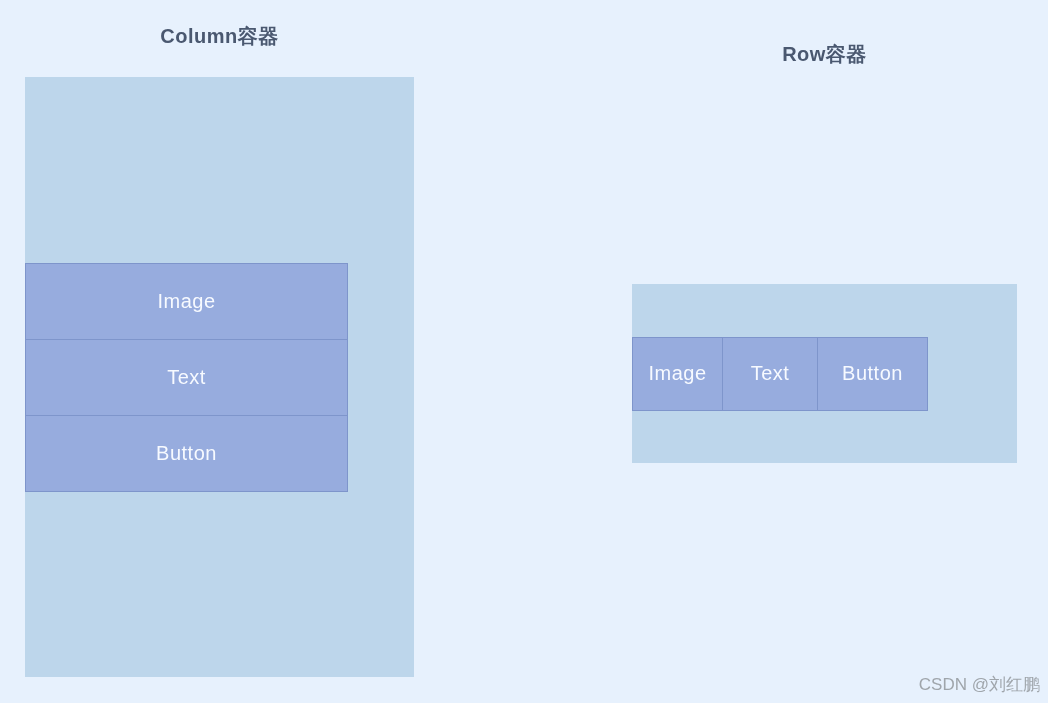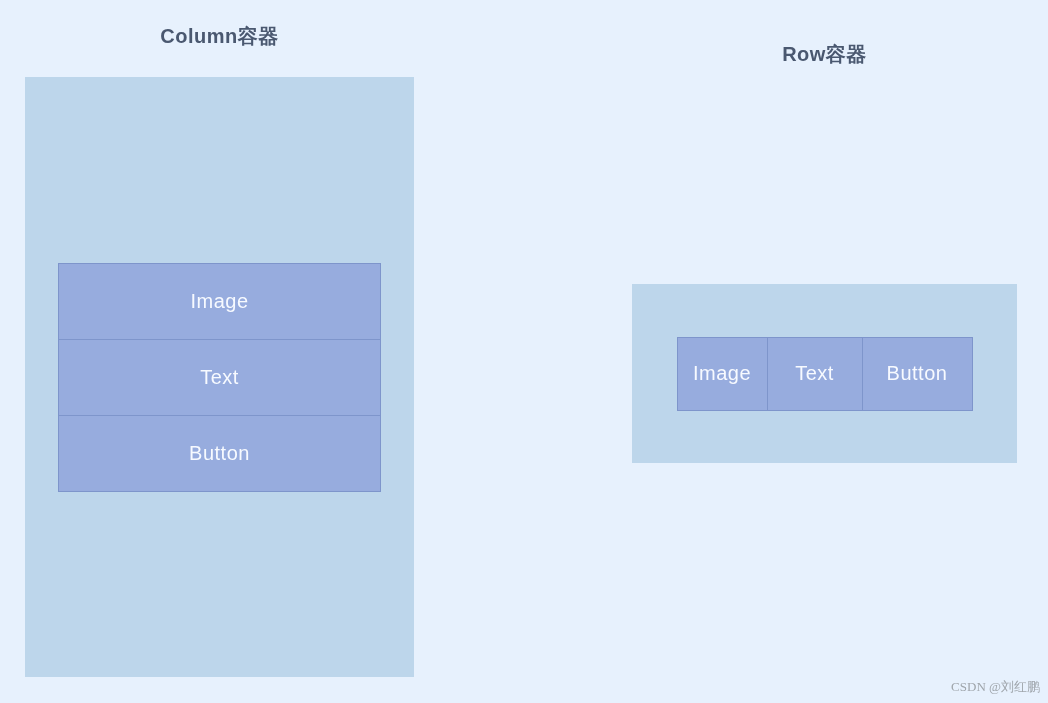--- a/index.html
+++ b/index.html
@@ -32,21 +32,20 @@
     left: 632px;
     top: 25px;
     width: 385px;
     margin-top: 16px;
   }
   .container {
     position: absolute;
     background: #BDD6EB;
     display: flex;
     align-items: center;
-    justify-content: center;
   }
   .column-container {
     left: 25px;
     top: 77px;
     width: 389px;
     height: 600px;
   }
   .row-container {
     left: 632px;
     top: 284px;
@@ -87,23 +86,22 @@
   .h-stack .cell:nth-child(1) { width: 89px; }
   .h-stack .cell:nth-child(2) { width: 94px; }
   .h-stack .cell:nth-child(3) { width: 109px; }
   .h-stack .cell:last-child {
     border-right: none;
   }
   .watermark {
     position: absolute;
     right: 8px;
     bottom: 7px;
-    font-size: 13px;
+    font-size: 17px;
     color: #9FA5AB;
-    font-family: Liberation Serif, serif;
   }
 </style>
 </head>
 <body>
 
 <div class="canvas">
 
   <div class="title col-title">Column容器</div>
 
   <div class="title row-title">Row容器</div>

